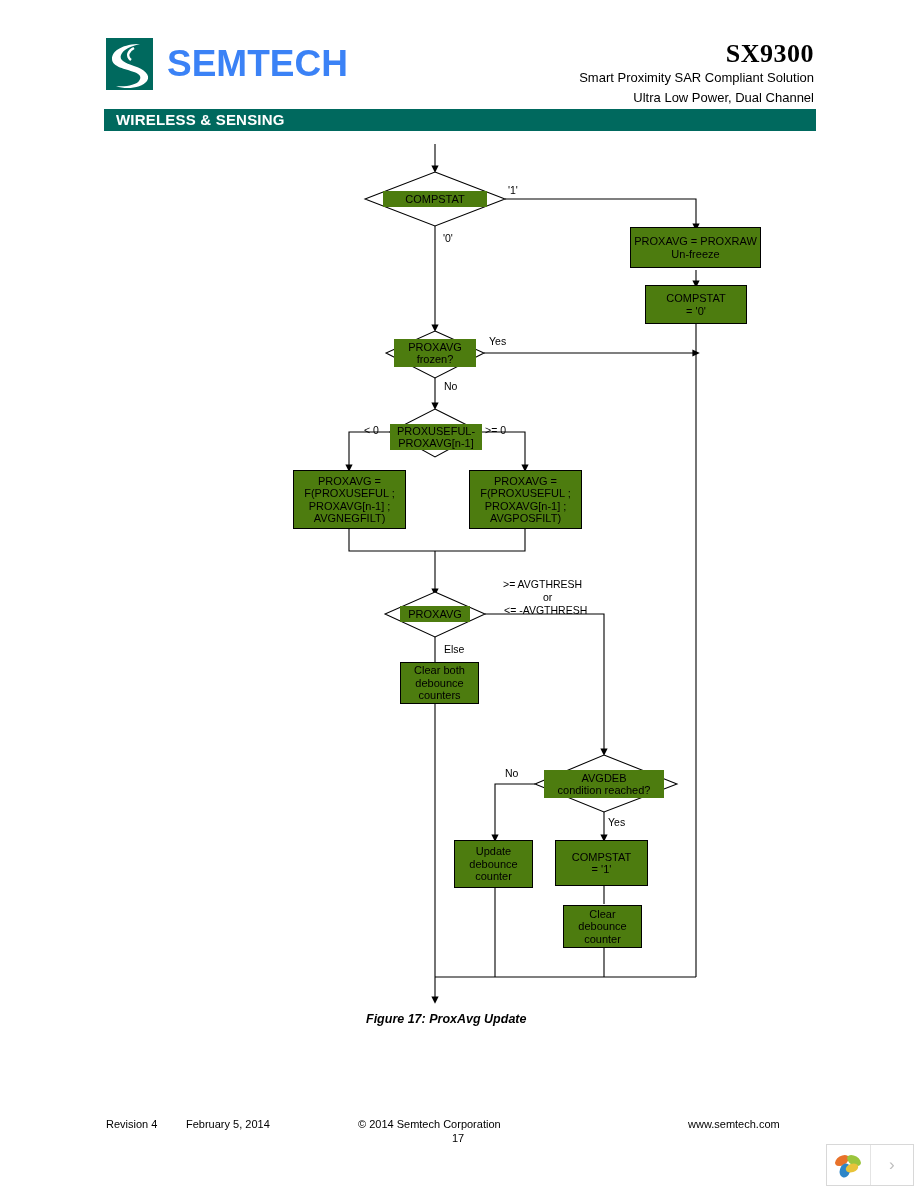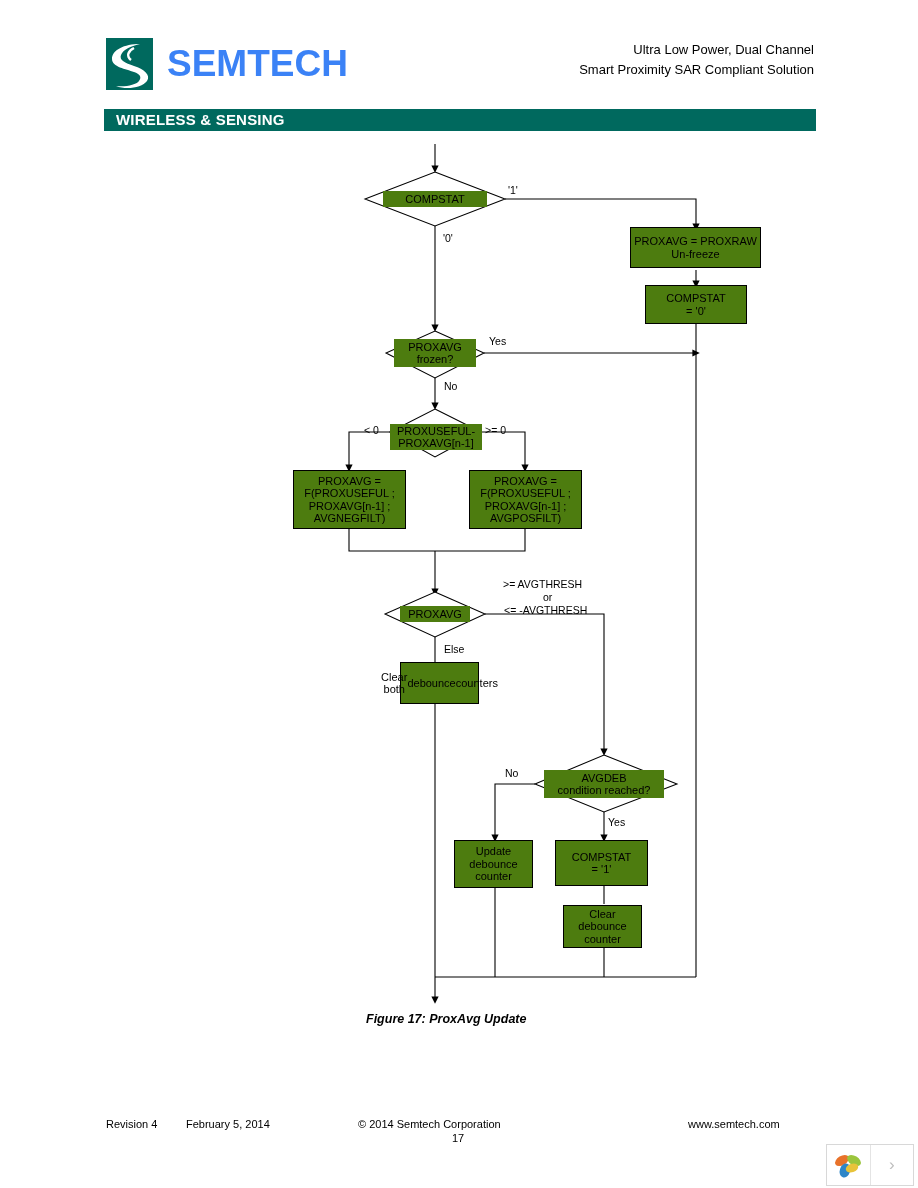--- a/index.html
+++ b/index.html
@@ -193,22 +193,23 @@
           <path d="M34 6 C 18 6, 6 12, 6 21 C 6 29, 20 31, 28 34 C 34 36, 36 39, 33 43
                    C 30 47, 20 49, 10 48 C 20 52, 36 50, 41 43 C 45 37, 38 31, 28 28
                    C 19 25, 13 22, 15 17 C 17 11, 26 8, 34 6 Z" fill="#ffffff"></path>
           <path d="M28 10 C 22 13, 20 18, 25 22" stroke="#ffffff" stroke-width="2.4" fill="none"></path>
         </svg>
       </div>
       <div class="logo-word">SEMTECH</div>
     </div>
 
     <div class="title-block">
+      <div class="part-number">SX9300</div>
+      <div class="subtitle">Smart Proximity SAR Compliant Solution</div>
       <div class="subtitle">Ultra Low Power, Dual Channel</div>
-      <div class="subtitle">Smart Proximity SAR Compliant Solution</div>
     </div>
 
     <div class="greenbar">
       <span>WIRELESS &amp; SENSING</span>
     </div>
   </div>
 
   <svg class="chart" viewBox="0 0 918 1188" xmlns="http://www.w3.org/2000/svg">
     <defs>
       <marker id="ah" markerWidth="9" markerHeight="9" refX="4.2" refY="4.2" orient="auto" markerUnits="userSpaceOnUse">
@@ -314,21 +315,21 @@
     </div>
 
     <div class="node" style="left:400px;top:606px;width:70px;height:16px;">
       <span>PROXAVG</span>
     </div>
     <div class="edge-label" style="left:503px;top:578px;">&gt;= AVGTHRESH</div>
     <div class="edge-label" style="left:543px;top:591px;">or</div>
     <div class="edge-label" style="left:504px;top:604px;">&lt;= -AVGTHRESH</div>
     <div class="edge-label" style="left:444px;top:643px;">Else</div>
 
-    <div class="node proc" style="left:400px;top:662px;width:79px;height:42px;flex-direction:row;">
+    <div class="node proc" style="left:400px;top:662px;width:79px;height:42px;flex-direction:column;">
       <span>Clear both</span>
       <span>debounce</span>
       <span>counters</span>
     </div>
 
     <div class="node" style="left:544px;top:770px;width:120px;height:28px;flex-direction:column;">
       <span>AVGDEB</span>
       <span>condition reached?</span>
     </div>
     <div class="edge-label" style="left:505px;top:767px;">No</div>

